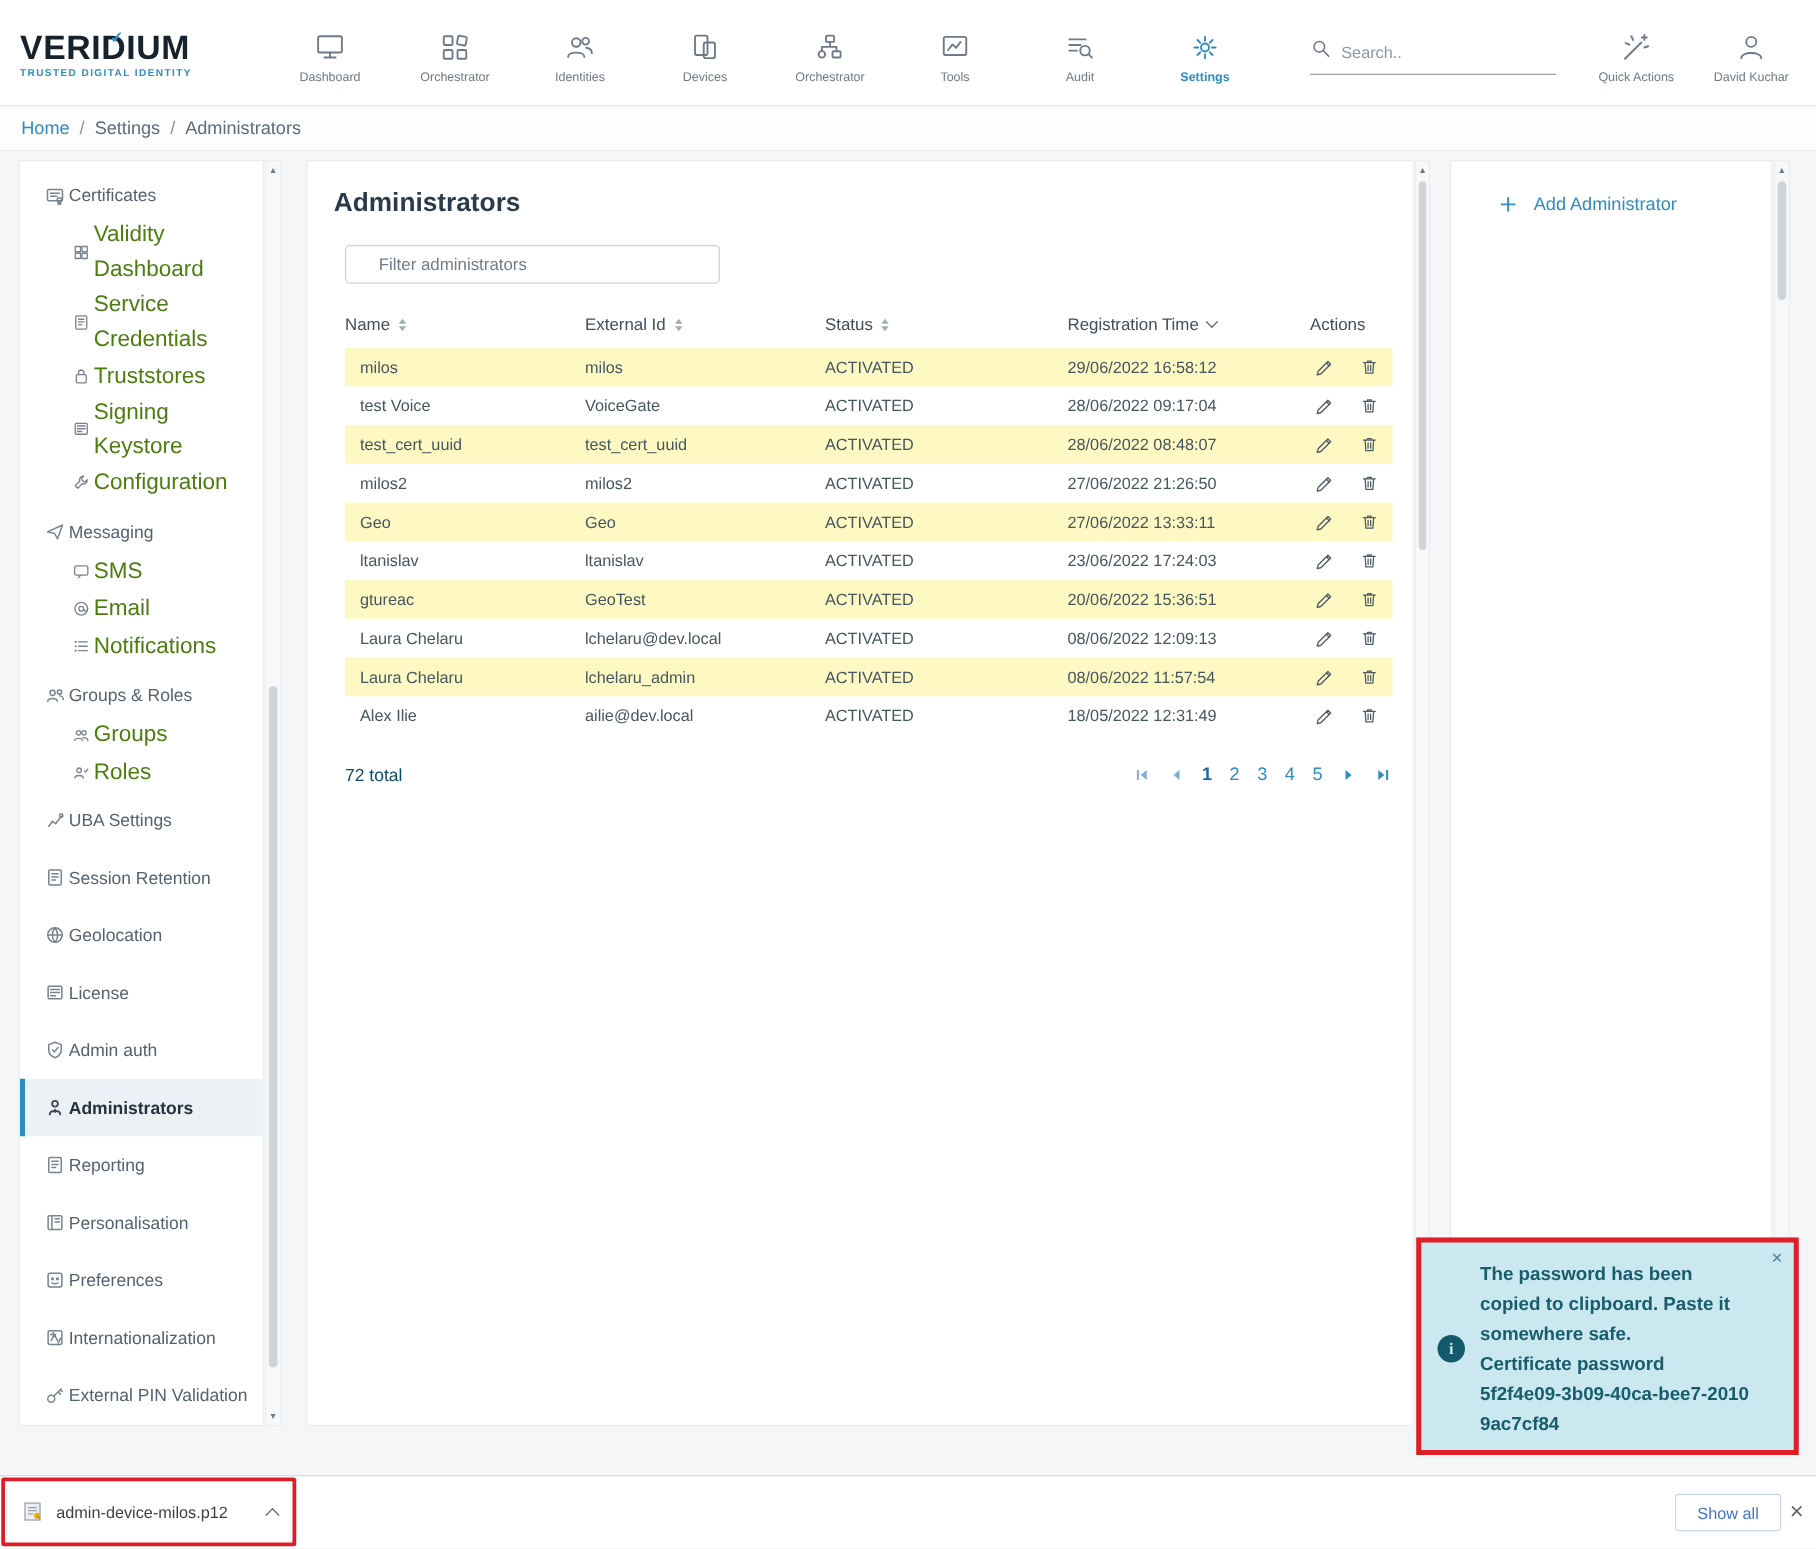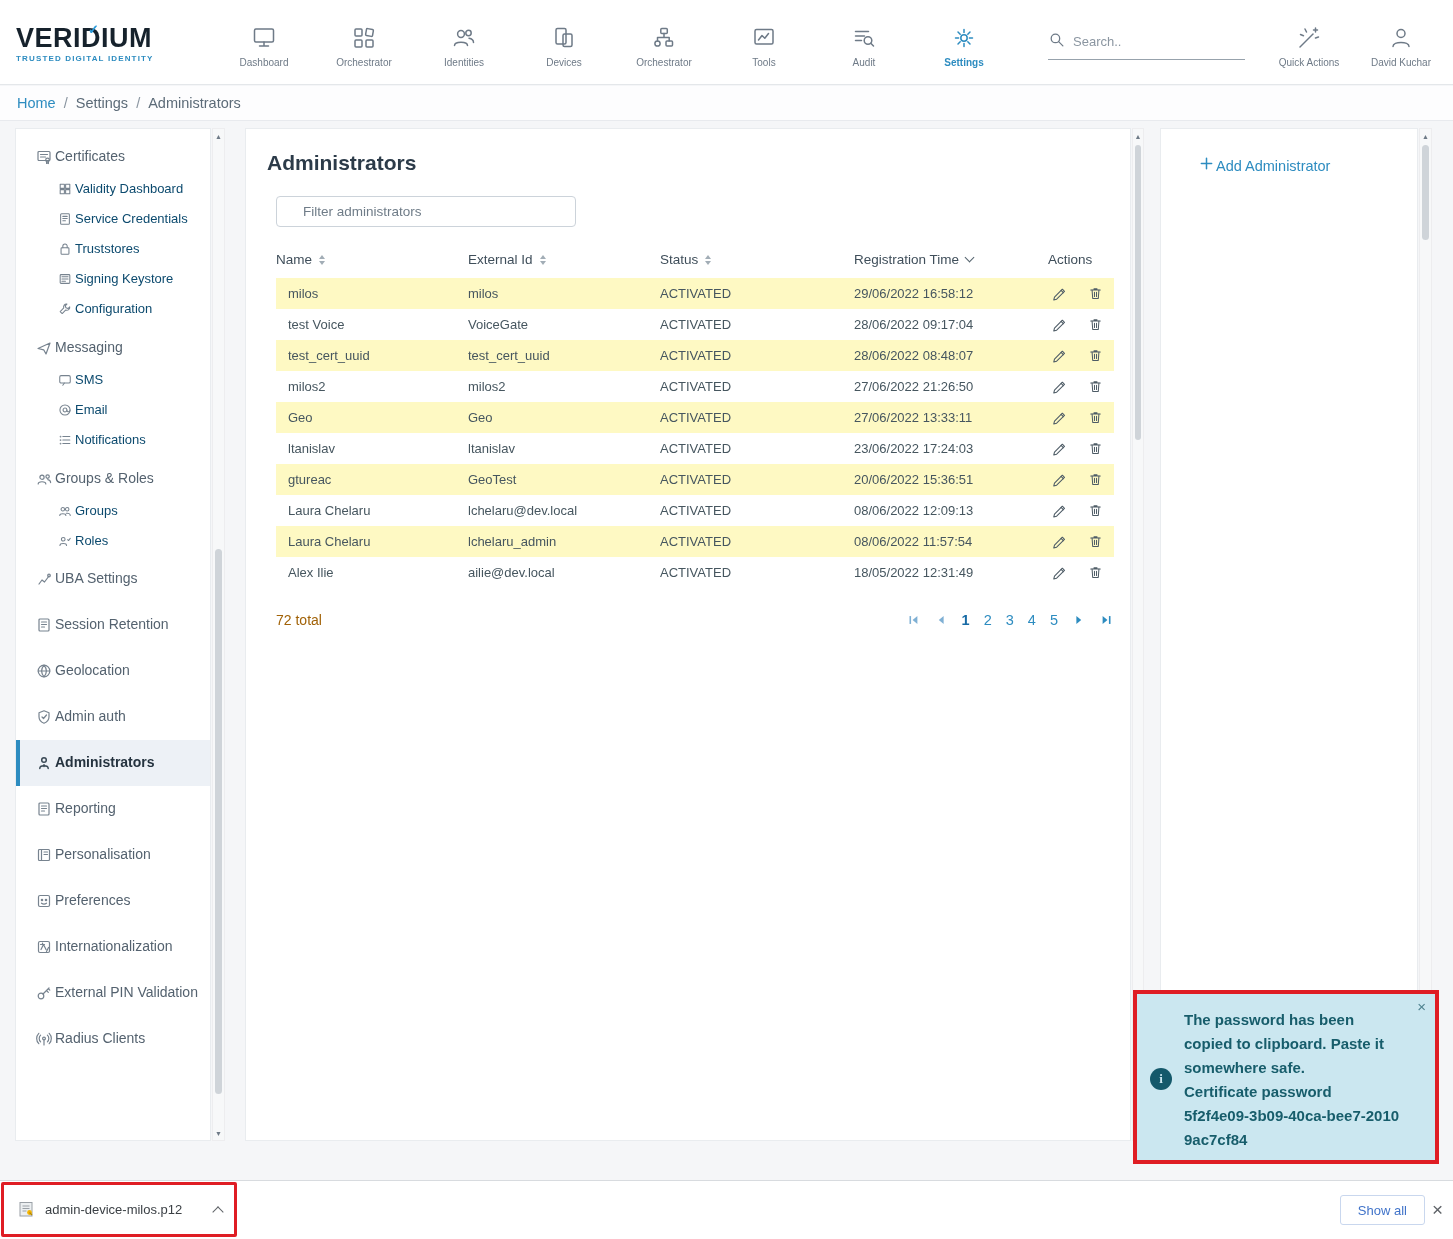--- a/index.html
+++ b/index.html
@@ -29,21 +29,21 @@
   
   .breadcrumb{position:absolute;top:86px;left:0;width:1453px;height:35px;background:#fdfdfe;border-bottom:1px solid #e8eaee;display:flex;align-items:center;padding-left:17px;gap:8px;font-size:14.5px;z-index:4}
   .crumb-link{color:#2d8cc0;cursor:pointer}
   .crumb-sep{color:#8a95a0}
   .crumb{color:#5c6b78}
 
   
   .sidebar{position:absolute;left:15px;top:128px;width:196px;height:1013px;background:#fff;border:1px solid #e9ecef;padding-top:4px;overflow:hidden}
   .sb-item{display:flex;align-items:center;gap:3px;padding-left:20px;padding-right:8px;cursor:pointer;color:#54626f}
   .sb-item.section{min-height:34px;font-size:14px;margin-top:7px}
-  .sb-item.sub{min-height:30px;font-size:13px;padding-left:42px;color:#0c4a6e}
+  .sb-item.sub{min-height:30px;font-size:18px;padding-left:42px;color:#4d7c0f}
   .sb-item.top{min-height:46px;font-size:14px}
   .sb-ico{flex:0 0 16px;display:flex}
   .sb-ico svg{width:16px;height:16px;stroke:#77838f;fill:none;stroke-width:1.2;stroke-linecap:round;stroke-linejoin:round}
   .sb-item.sub .sb-ico{flex-basis:14px}
   .sb-item.sub .sb-ico svg{width:14px;height:14px}
   .sb-item.active{background:#edf1f6;border-left:4px solid #2d8cc0;padding-left:16px;font-weight:700;color:#25333f}
   .sb-item.active .sb-ico svg{stroke:#3b4a56;stroke-width:1.5}
   .sb-label{line-height:1.55}
 
   
@@ -68,31 +68,31 @@
   .cell-name{padding-left:12px}
   .actions-cell{display:flex;gap:21px;padding-left:4px}
   .action-ico{display:flex;cursor:pointer}
   .action-ico svg{width:15px;height:15px;stroke:#4e5c66;fill:none;stroke-width:1.5;stroke-linecap:round;stroke-linejoin:round}
   .sort{display:inline-flex;flex-direction:column;gap:2px}
   .sort i{display:block;border-left:3.5px solid transparent;border-right:3.5px solid transparent}
   .sort .up{border-bottom:4px solid #a2adb6}
   .sort .down{border-top:4px solid #a2adb6}
   .caret-down{width:7px;height:7px;border-right:1.6px solid #55646e;border-bottom:1.6px solid #55646e;transform:rotate(45deg);margin-top:-4px}
   .table-footer{display:flex;justify-content:space-between;align-items:center;margin-top:24px;width:838px}
-  .total{font-size:14px;color:#a16207}
+  .total{font-size:14px;color:#0c4a6e}
   .pagination{display:flex;align-items:center;gap:14px;font-size:14.5px}
   .page-num{color:#2d8cc0;cursor:pointer}
   .page-num.active{color:#176aa5;font-weight:700}
   .pg-ico{display:flex;cursor:pointer}
   .pg-ico svg{width:14px;height:14px;fill:#7fb0d4;stroke:none}
   .pg-ico.dark svg{fill:#2d8cc0}
 
   
   .right-panel{position:absolute;left:1160px;top:128px;width:258px;height:1013px;background:#fff;border:1px solid #e9ecef;padding:27px 0 0 38px}
-  .add-admin{display:flex;align-items:flex-end;gap:2px;color:#2d8cc0;font-size:14.5px;cursor:pointer}
+  .add-admin{display:flex;align-items:flex-start;gap:13px;color:#2d8cc0;font-size:14.5px;cursor:pointer}
   .add-admin svg{width:15px;height:15px;stroke:#2d8cc0;fill:none;stroke-width:1.6;stroke-linecap:round}
 
   
   .toast-annotation{position:absolute;left:1133px;top:990px;width:306px;height:174px;border:4px solid #df1d24;z-index:7;background:#cbe7f0}
   .toast{position:relative;width:100%;height:100%;padding:14px 24px 0 13px;display:flex;gap:12px}
   .toast-info-ico{flex:0 0 22px;height:22px;border-radius:50%;background:#14596b;color:#cbe7f0;display:flex;align-items:center;justify-content:center;font-size:13px;font-weight:700;font-family:"Liberation Serif",serif;align-self:center;margin-top:-10px}
   .toast-text{color:#175d6b;font-size:15px;font-weight:700;line-height:24px;width:216px}
   .toast-pass{word-break:break-all;font-weight:700}
   .toast-close{position:absolute;top:5px;right:9px;color:#4f828f;font-size:15px;cursor:pointer;line-height:1}
 
@@ -380,20 +380,29 @@
     <span class="sb-label">Session Retention</span>
   </div>
   <div class="sb-item top">
     <span class="sb-ico">
           <svg viewBox="0 0 16 16">
             <circle cx="8" cy="8" r="5.8"></circle>
             <path d="M2.2 8h11.6M8 2.2c-2.9 3.5-2.9 8.1 0 11.6 2.9-3.5 2.9-8.1 0-11.6z"></path>
           </svg>
         </span>
     <span class="sb-label">Geolocation</span>
+  </div>
+  <div class="sb-item top">
+    <span class="sb-ico">
+          <svg viewBox="0 0 16 16">
+            <rect x="2.5" y="3" width="11" height="10" rx="1"></rect>
+            <path d="M4.5 5.5h7M4.5 8h7M4.5 10.5h4"></path>
+          </svg>
+        </span>
+    <span class="sb-label">License</span>
   </div>
   <div class="sb-item top">
     <span class="sb-ico">
           <svg viewBox="0 0 16 16">
             <path d="M8 1.8l5 1.9v4c0 3-2 5.3-5 6.5-3-1.2-5-3.5-5-6.5v-4z"></path>
             <path d="M6 8l1.5 1.5L10.5 6"></path>
           </svg>
         </span>
     <span class="sb-label">Admin auth</span>
   </div>

